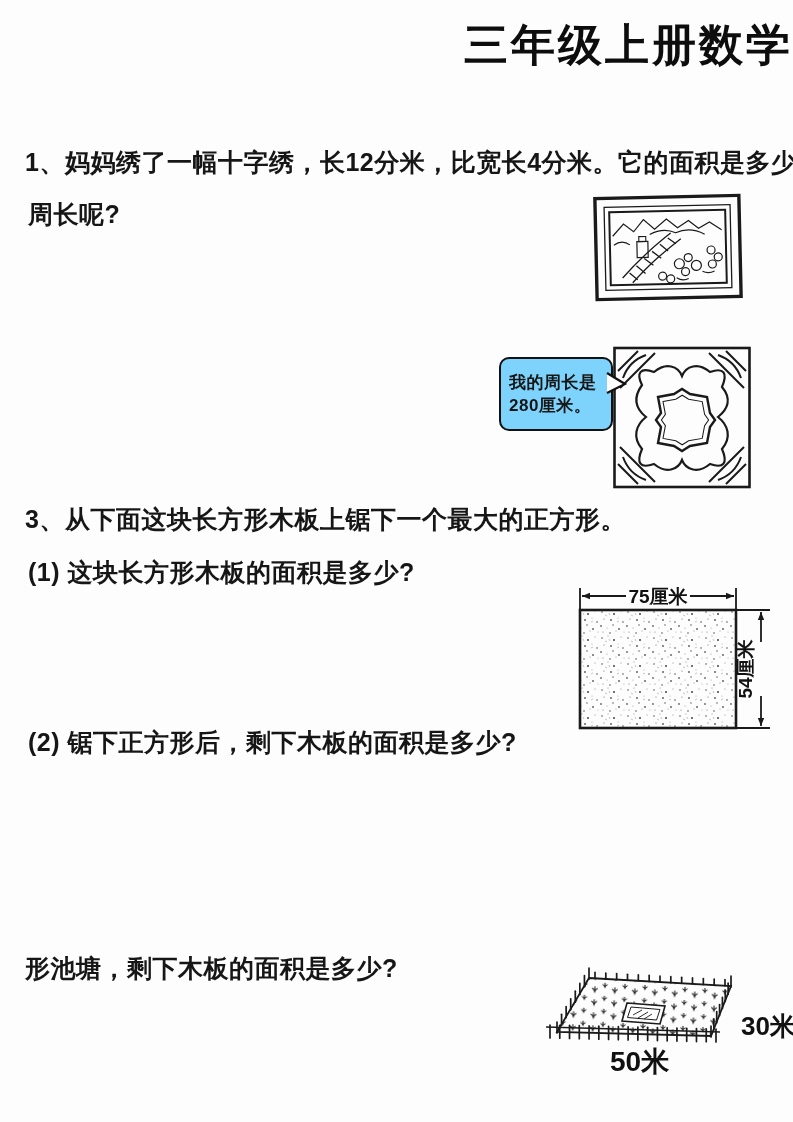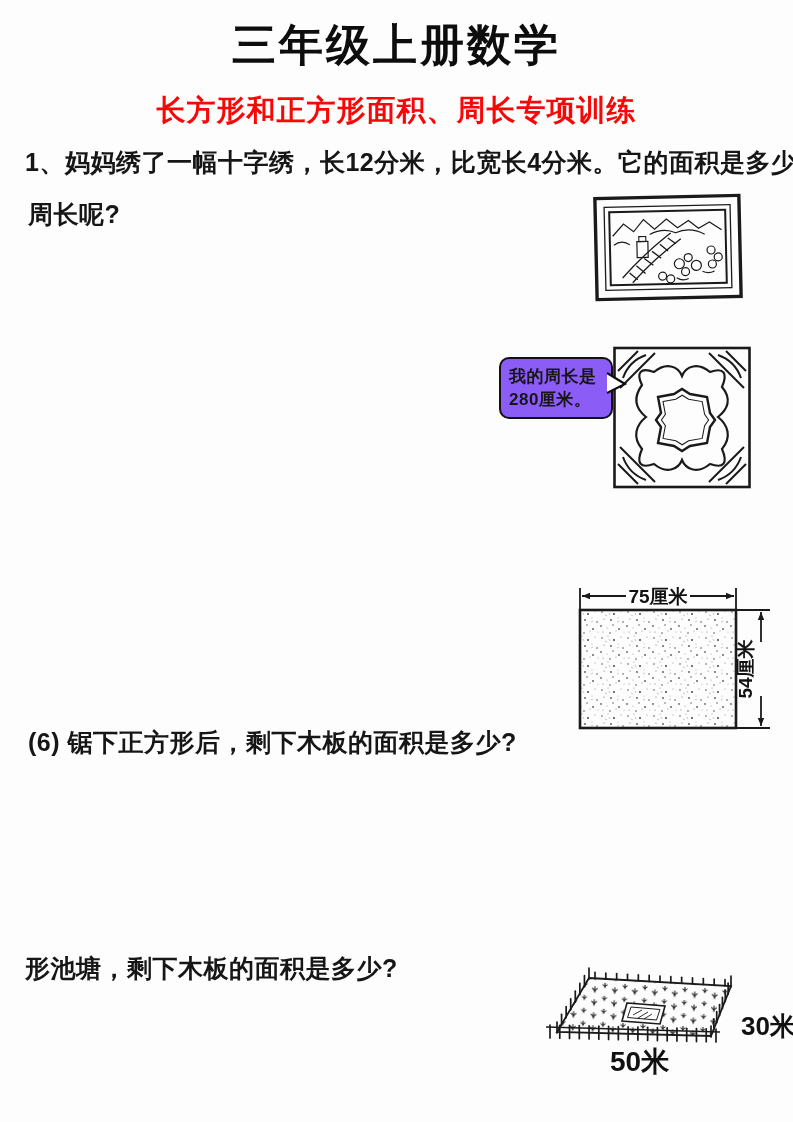--- a/index.html
+++ b/index.html
@@ -3,40 +3,39 @@
 <meta charset="utf-8">
 <style>
   html,body{margin:0;padding:0;background:#ffffff;}
   .page{
     position:relative;width:793px;height:1122px;margin:0 auto;
     background:#fdfdfd;overflow:hidden;
     font-family:"Liberation Sans","DejaVu Sans",sans-serif;
     color:#161616;
   }
   .t{position:absolute;font-weight:700;white-space:nowrap;}
-  .title{left:0;right:0;top:16px;text-align:center;font-size:44px;letter-spacing:3px;color:#0d0d0d;}
+  .title{left:0;right:0;top:16px;text-align:right;font-size:44px;letter-spacing:3px;color:#0d0d0d;}
   .subtitle{left:0;right:0;top:91px;text-align:center;font-size:29px;letter-spacing:1px;}
   .q{font-size:25px;letter-spacing:0.5px;}
   .bubble{
     position:absolute;left:499px;top:357px;width:94px;
-    border:2.5px solid #111;border-radius:10px;background:#8b5cf6;
-    padding:6px 8px;font-size:17px;line-height:23px;font-weight:700;
+    border:2.5px solid #111;border-radius:10px;background:#7dd3fc;
+    padding:12px 8px;font-size:17px;line-height:23px;font-weight:700;
     letter-spacing:0.5px;z-index:2;
   }
   .bubble-tail{position:absolute;left:606px;top:371px;z-index:3;}
   .fig{position:absolute;}
   svg{display:block;}
 </style>
 </head>
 <body>
 
 <div class="page">
 
   <div class="t title">三年级上册数学</div>
-  <div class="t subtitle" id="subtitle" style="color: rgb(247, 8, 8);">长方形和正方形面积、周长专项训练</div>
 
   <div class="t q" style="left:25px;top:146px">1、妈妈绣了一幅十字绣，长12分米，比宽长4分米。它的面积是多少?</div>
   <div class="t q" style="left:28px;top:198px">周长呢?</div>
 
   <div class="fig" style="left:592px;top:192px;transform:rotate(-1.3deg)">
     <svg width="152" height="112" viewBox="0 0 152 112" fill="none" stroke="#1a1a1a">
       <rect x="4" y="5" width="144" height="101" stroke-width="3.4"></rect>
       <rect x="13" y="14" width="126" height="83" stroke-width="1.3"></rect>
       <rect x="18" y="19" width="116" height="73" stroke-width="2"></rect>
       <g stroke-width="1.2">
@@ -92,21 +91,23 @@
         <path d="M26,139 L6,119 M43,137 L8,102 M11,112 Q17,129 34,135"></path>
         <path d="M114,139 L134,119 M97,137 L132,102 M106,135 Q123,129 129,112"></path>
       </g>
       <g>
         <path stroke-width="2.4" d="M46,52 L62,49 L70,44 L78,49 L95,52 L98,68 L103,75 L98,82 L95,98 L78,101 L70,106 L62,101 L46,98 L49,82 L44,75 L49,68 Z"></path>
         <path stroke-width="1.3" transform="translate(71,75) scale(0.8) translate(-71,-75)" d="M46,52 L62,49 L70,44 L78,49 L95,52 L98,68 L103,75 L98,82 L95,98 L78,101 L70,106 L62,101 L46,98 L49,82 L44,75 L49,68 Z"></path>
       </g>
     </svg>
   </div>
 
-  <div class="t q" style="left:28px;top:726px">(6) 锯下正方形后，剩下木板的面积是多少?</div>
+  <div class="t q" style="left:25px;top:503px">3、从下面这块长方形木板上锯下一个最大的正方形。</div>
+  <div class="t q" style="left:28px;top:556px">(1) 这块长方形木板的面积是多少?</div>
+  <div class="t q" style="left:28px;top:726px">(2) 锯下正方形后，剩下木板的面积是多少?</div>
 
   <div class="fig" style="left:573px;top:582px">
     <svg width="202" height="156" viewBox="0 0 202 156" fill="none" stroke="#1a1a1a">
       <defs>
         <pattern id="speckle" width="26" height="26" patternUnits="userSpaceOnUse">
           <circle cx="3" cy="4" r="0.8" fill="#555" stroke="none"></circle>
           <circle cx="9" cy="2" r="0.5" fill="#777" stroke="none"></circle>
           <circle cx="15" cy="6" r="1" fill="#444" stroke="none"></circle>
           <circle cx="22" cy="3" r="0.6" fill="#888" stroke="none"></circle>
           <circle cx="5" cy="11" r="0.6" fill="#666" stroke="none"></circle>

